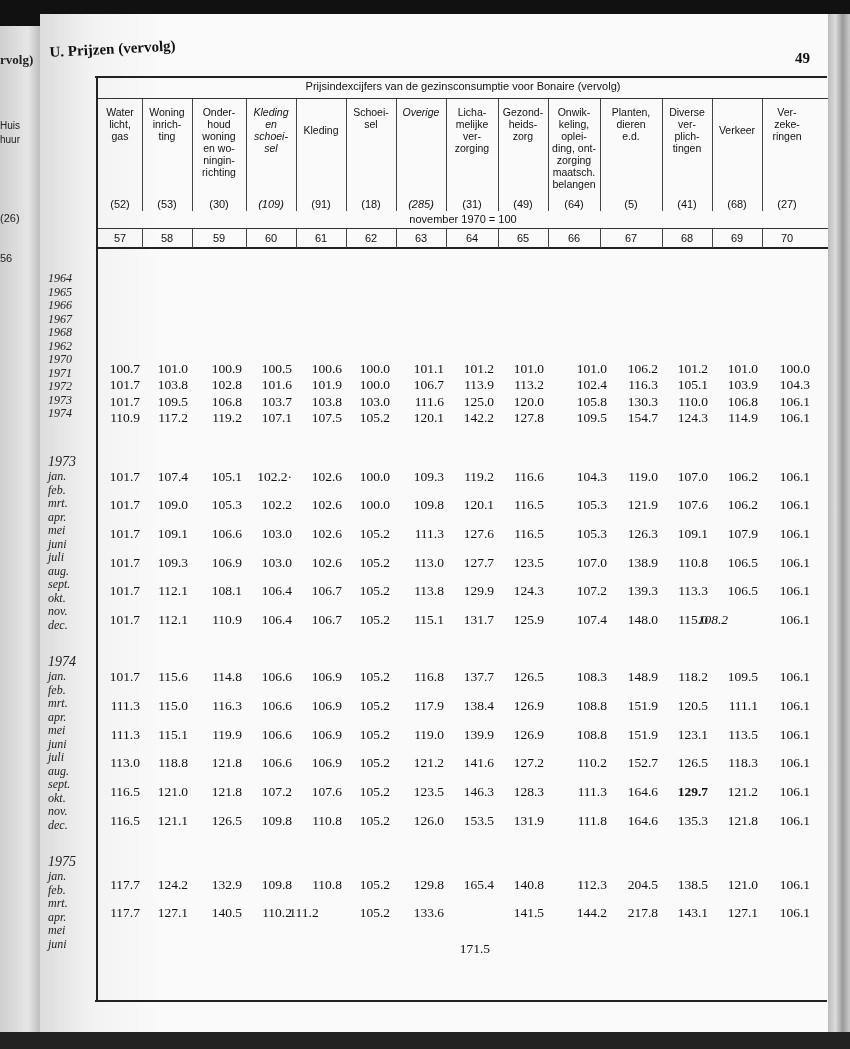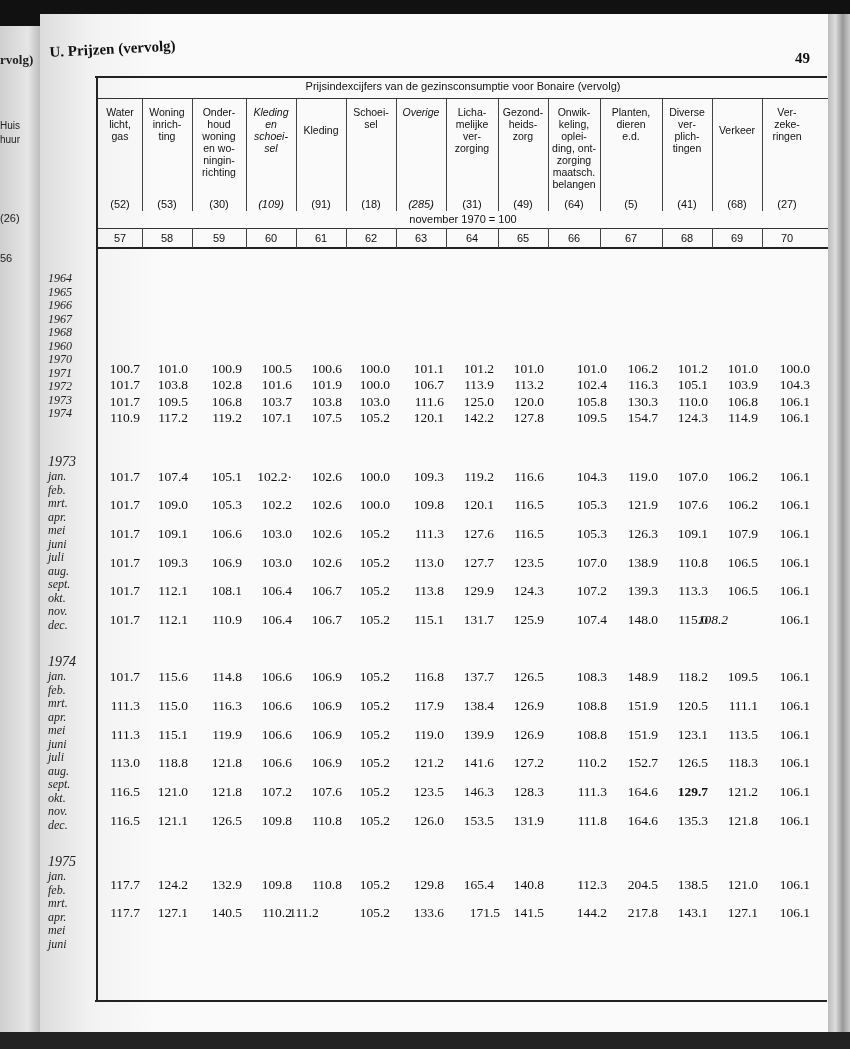--- a/index.html
+++ b/index.html
@@ -182,21 +182,21 @@
     <div class="col-wt" style="left: 722px; width: 50px;">(27)</div>
     <div class="colnum" style="left: 722px; width: 50px;">70</div>
     <div class="vsep" style="left: 722px;"></div>
     <div class="nsep" style="left: 722px;"></div>
     <div class="stub" style="top: 258px;">
       <div>1964</div>
       <div>1965</div>
       <div>1966</div>
       <div>1967</div>
       <div>1968</div>
-      <div>1960</div>
+      <div>1962</div>
       <div>1970</div>
       <div>1971</div>
       <div>1972</div>
       <div>1973</div>
       <div>1974</div>
     </div>
     <div class="stub" style="top: 440px;">
       <div class="yr">1973</div>
       <div>jan.</div>
       <div>feb.</div>
@@ -508,21 +508,21 @@
       <div class="cell" style="left: 726px;">106.1</div>
     </div>
     <div class="row" style="top: 891px; left: 0px;">
       <div class="cell" style="left: 56px;">117.7</div>
       <div class="cell" style="left: 104px;">127.1</div>
       <div class="cell" style="left: 158px;">140.5</div>
       <div class="cell" style="left: 208px;">110.2</div>
       <div class="cell" style="left: 242px; text-align: center;">111.2</div>
       <div class="cell" style="left: 306px;">105.2</div>
       <div class="cell" style="left: 360px;">133.6</div>
-      <div class="cell" style="left: 416px;">171.5</div>
+      <div class="cell" style="left: 406px; margin-top: 36px;">171.5</div>
       <div class="cell" style="left: 460px;">141.5</div>
       <div class="cell" style="left: 523px;">144.2</div>
       <div class="cell" style="left: 574px;">217.8</div>
       <div class="cell" style="left: 624px;">143.1</div>
       <div class="cell" style="left: 674px;">127.1</div>
       <div class="cell" style="left: 726px;">106.1</div>
     </div>
   </div>
 
 <div class="edge"></div>

